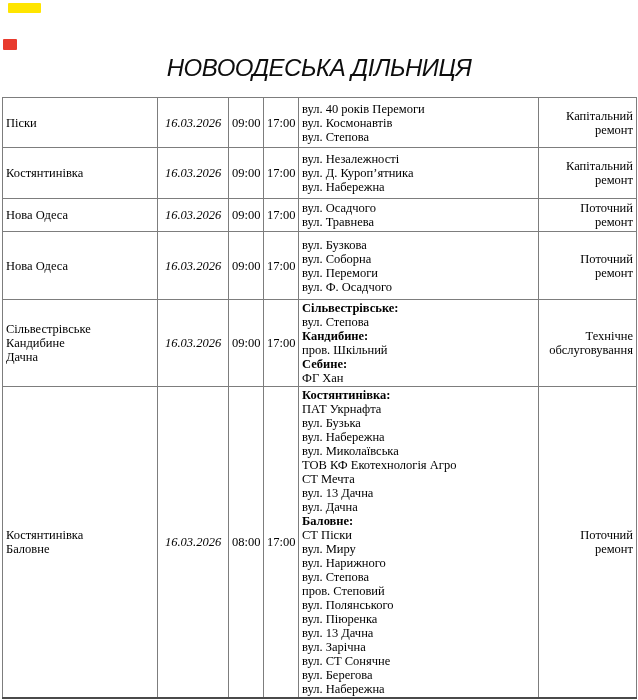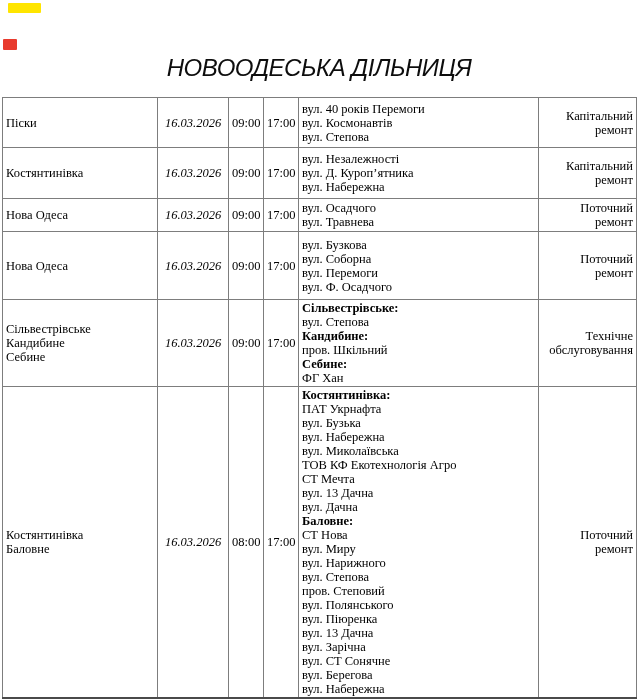--- a/index.html
+++ b/index.html
@@ -115,21 +115,21 @@
             <div>вул. Бузкова</div>
             <div>вул. Соборна</div>
             <div>вул. Перемоги</div>
             <div>вул. Ф. Осадчого</div>
           </td>
         <td class="c-type">Поточний ремонт</td>
       </tr>
       <tr style="height:87px">
         <td class="c-loc">Сільвестрівське
 Кандибине
-Себине</td>
+Дачна</td>
         <td class="c-date">16.03.2026</td>
         <td class="c-time">09:00</td>
         <td class="c-time">17:00</td>
         <td class="c-streets">
             <div class="bold">Сільвестрівське:</div>
             <div>вул. Степова</div>
             <div class="bold">Кандибине:</div>
             <div>пров. Шкільний</div>
             <div class="bold">Себине:</div>
             <div>ФГ Хан</div>
@@ -146,21 +146,21 @@
             <div class="bold">Костянтинівка:</div>
             <div>ПАТ Укрнафта</div>
             <div>вул. Бузька</div>
             <div>вул. Набережна</div>
             <div>вул. Миколаївська</div>
             <div>ТОВ КФ Екотехнологія Агро</div>
             <div>СТ Мечта</div>
             <div>вул. 13 Дачна</div>
             <div>вул. Дачна</div>
             <div class="bold">Баловне:</div>
-            <div>СТ Нова</div>
+            <div>СТ Піски</div>
             <div>вул. Миру</div>
             <div>вул. Нарижного</div>
             <div>вул. Степова</div>
             <div>пров. Степовий</div>
             <div>вул. Полянського</div>
             <div>вул. Піюренка</div>
             <div>вул. 13 Дачна</div>
             <div>вул. Зарічна</div>
             <div>вул. СТ Сонячне</div>
             <div>вул. Берегова</div>

